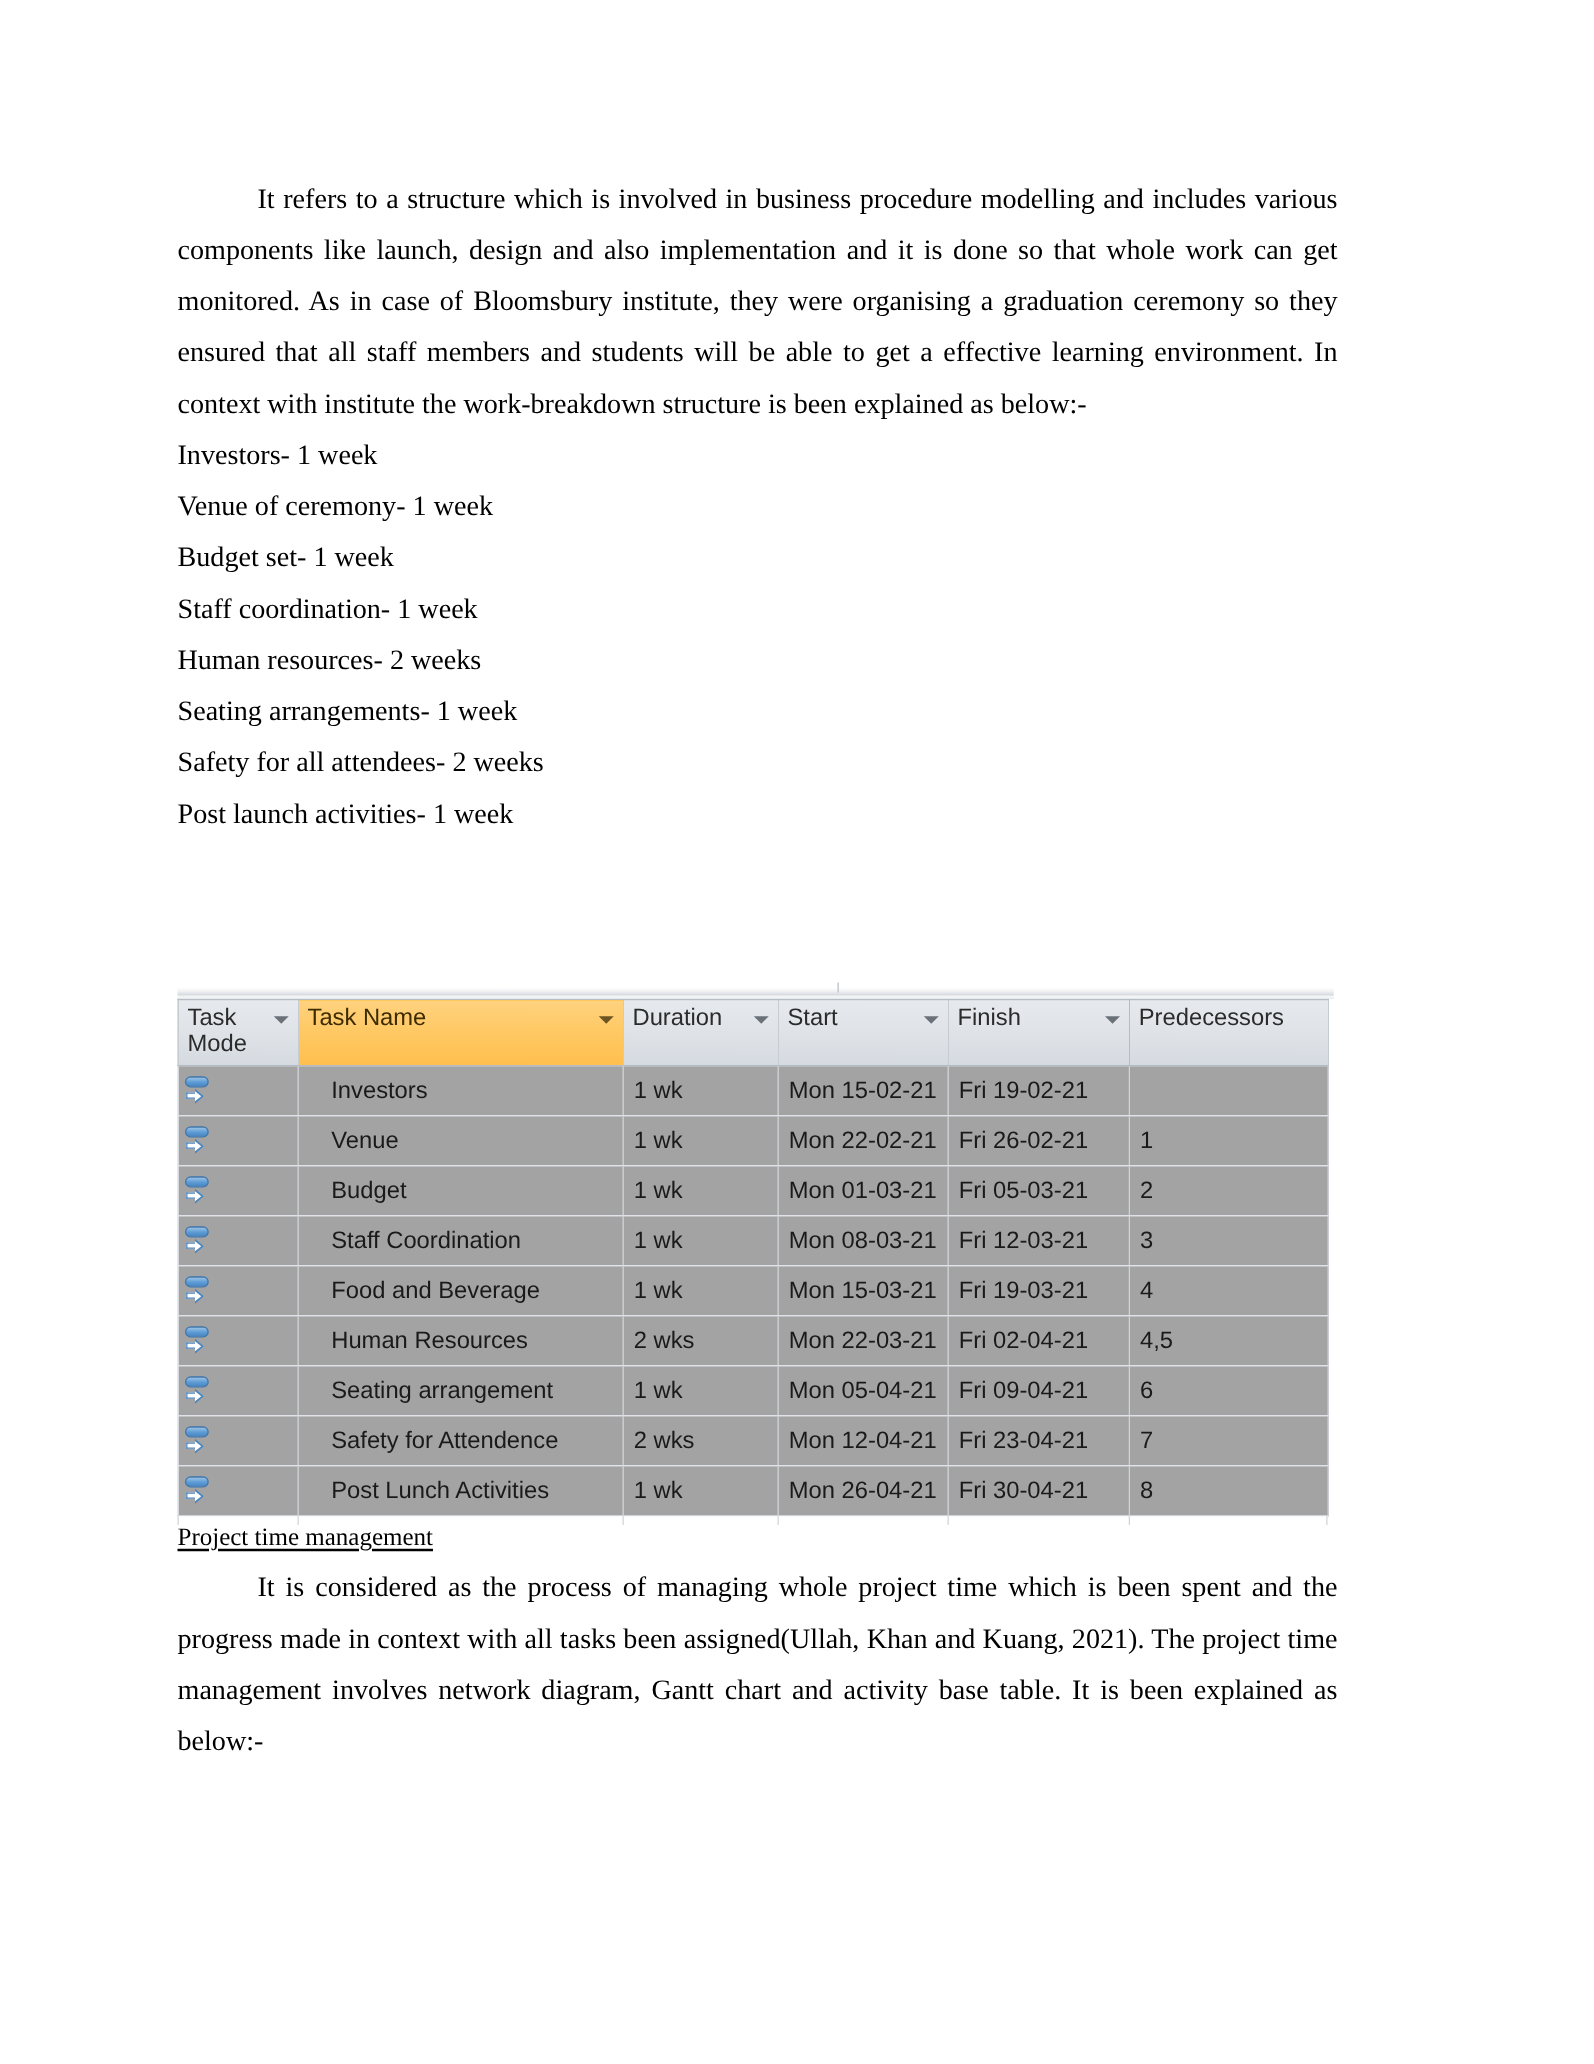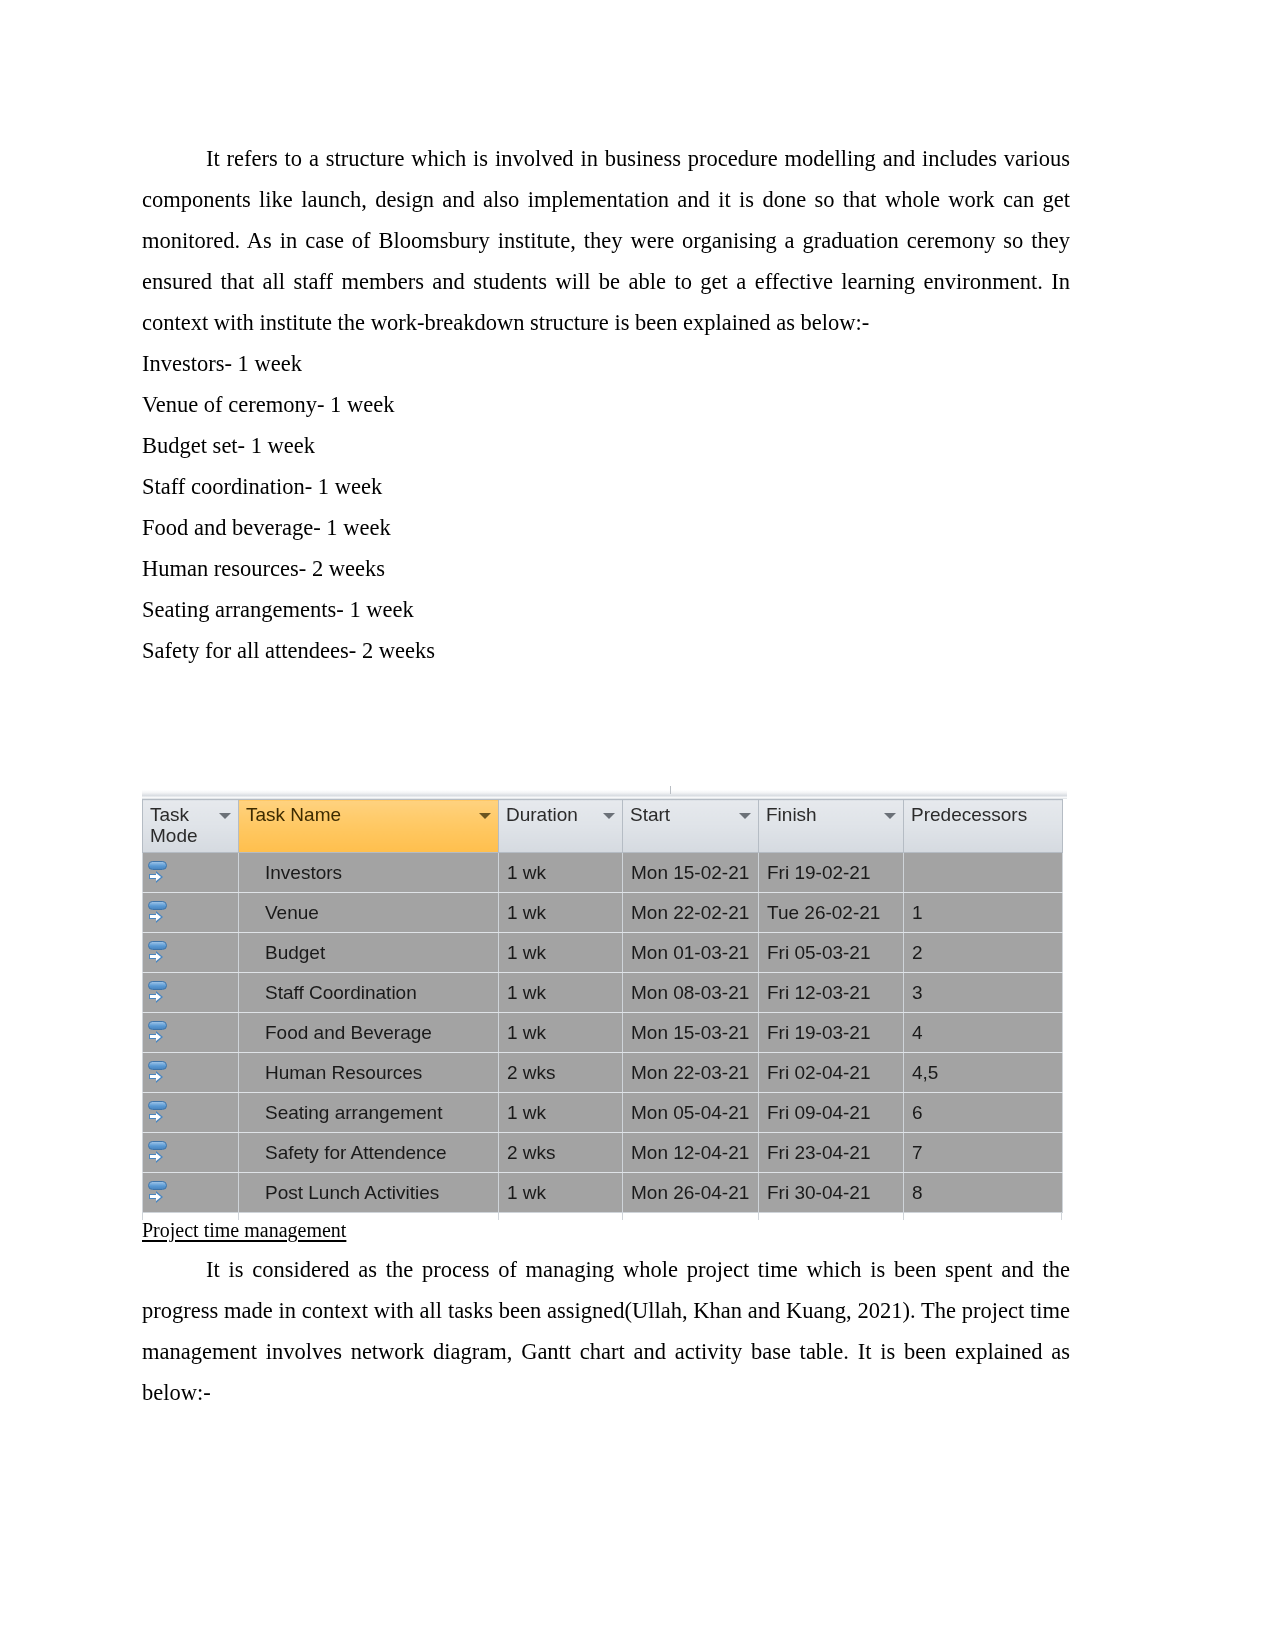--- a/index.html
+++ b/index.html
@@ -248,24 +248,24 @@
   <div class="content">
 
 
     <p class="body-para">It refers to a structure which is involved in business procedure modelling and includes various components like launch, design and also implementation and it is done so that whole work can get monitored. As in case of Bloomsbury institute, they were organising a graduation ceremony so they ensured that all staff members and students will be able to get a effective learning environment. In context with institute the work-breakdown structure is been explained as below:-</p>
 
     <div class="list-block">
       <div class="list-line">Investors- 1 week</div>
       <div class="list-line">Venue of ceremony- 1 week</div>
       <div class="list-line">Budget set- 1 week</div>
       <div class="list-line">Staff coordination- 1 week</div>
-      <div class="list-line">Food and beverage- 1 week</div>
       <div class="list-line">Human resources- 2 weeks</div>
       <div class="list-line">Seating arrangements- 1 week</div>
       <div class="list-line">Safety for all attendees- 2 weeks</div>
+      <div class="list-line">Post launch activities- 1 week</div>
     </div>
 
   </div>
 
   <div class="msp-wrap">
 
     <div class="msp-topstrip"></div>
 
     <table class="msp">
       <colgroup>
@@ -328,21 +328,21 @@
               <span class="bar"></span><span class="arrow">
                   <span class="stem"></span>
                   <span class="head"></span>
                   <span class="head-in"></span>
                 </span>
             </span>
           </td>
           <td class="name">Venue</td>
           <td>1 wk</td>
           <td>Mon 22-02-21</td>
-          <td>Tue 26-02-21</td>
+          <td>Fri 26-02-21</td>
           <td class="pred">1</td>
         </tr>
 
         <tr>
           <td>
             <span class="mode-icon">
               <span class="bar"></span><span class="arrow">
                   <span class="stem"></span>
                   <span class="head"></span>
                   <span class="head-in"></span>

